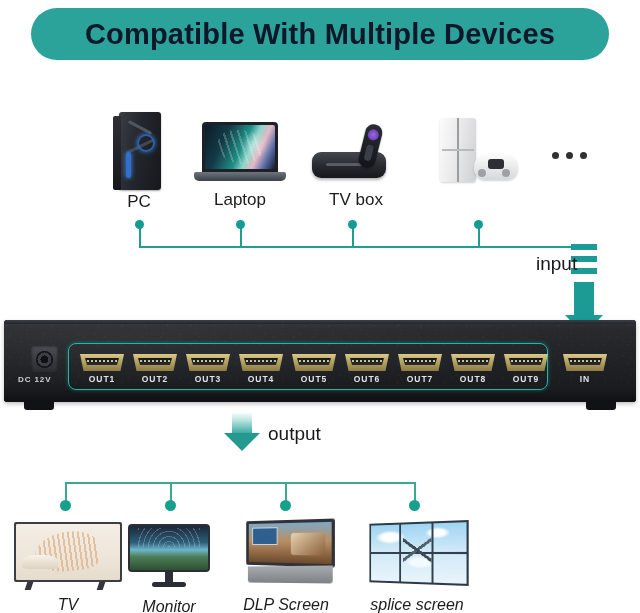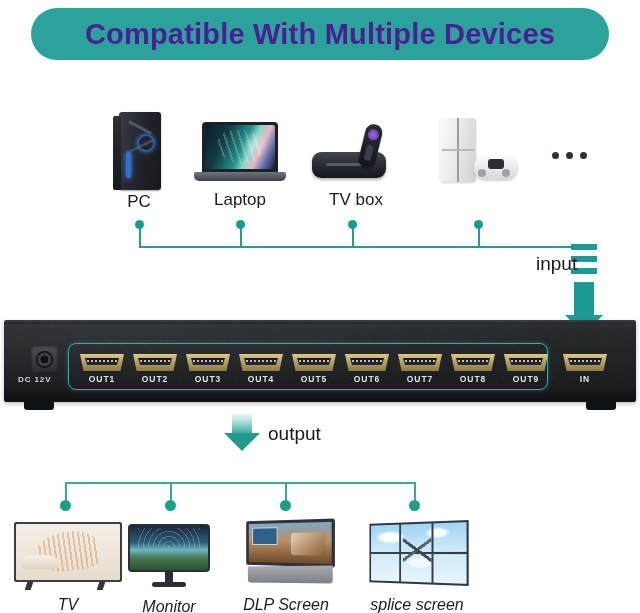--- a/index.html
+++ b/index.html
@@ -10,21 +10,21 @@
   }
   .stage{position:absolute;inset:0;}
 
   
   .title-banner{
     position:absolute;left:31px;top:8px;width:578px;height:52px;
     background:#2ba39b;border-radius:26px;
     display:flex;align-items:center;justify-content:center;
   }
   .title-banner .title-text{
-    color:#4c1d95;font-size:29px;font-weight:600;letter-spacing:.2px;
+    color:#0f172a;font-size:29px;font-weight:600;letter-spacing:.2px;
     white-space:nowrap;
   }
 
   
   .dev{position:absolute;text-align:center;}
   .dev .cap{
     font-size:17px;color:#1c1c1c;margin-top:2px;white-space:nowrap;
     line-height:20px;
   }
   .dev .art{position:relative;margin:0 auto;}

